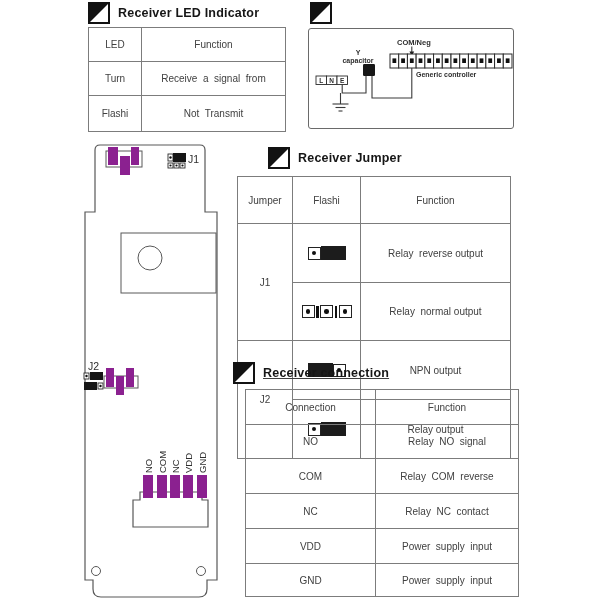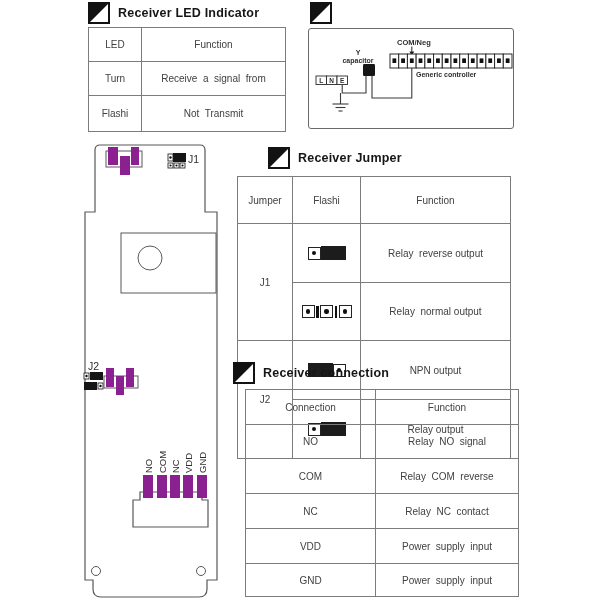--- a/index.html
+++ b/index.html
@@ -233,21 +233,21 @@
       <td>
         <div class="jmp">
           <span class="jsq"><span class="jdot"></span></span><span class="jcap"></span>
         </div>
       </td>
       <td>Relay output</td>
     </tr>
   </tbody>
     </table>
 
-  <div class="sec-head" style="left:233px;top:362px;">
+  <div class="sec-head" style="left:233px;top:362px;text-decoration:underline;">
     <span class="sec-icon"></span>
     <span class="sec-title">Receiver connection</span>
   </div>
   <table style="left:237px;top:389px;width:273px;margin-left:8px;">
     <colgroup>
         <col style="width:130px">
         <col style="width:143px">
       </colgroup>
     <tbody>
         <tr style="height:35px">

